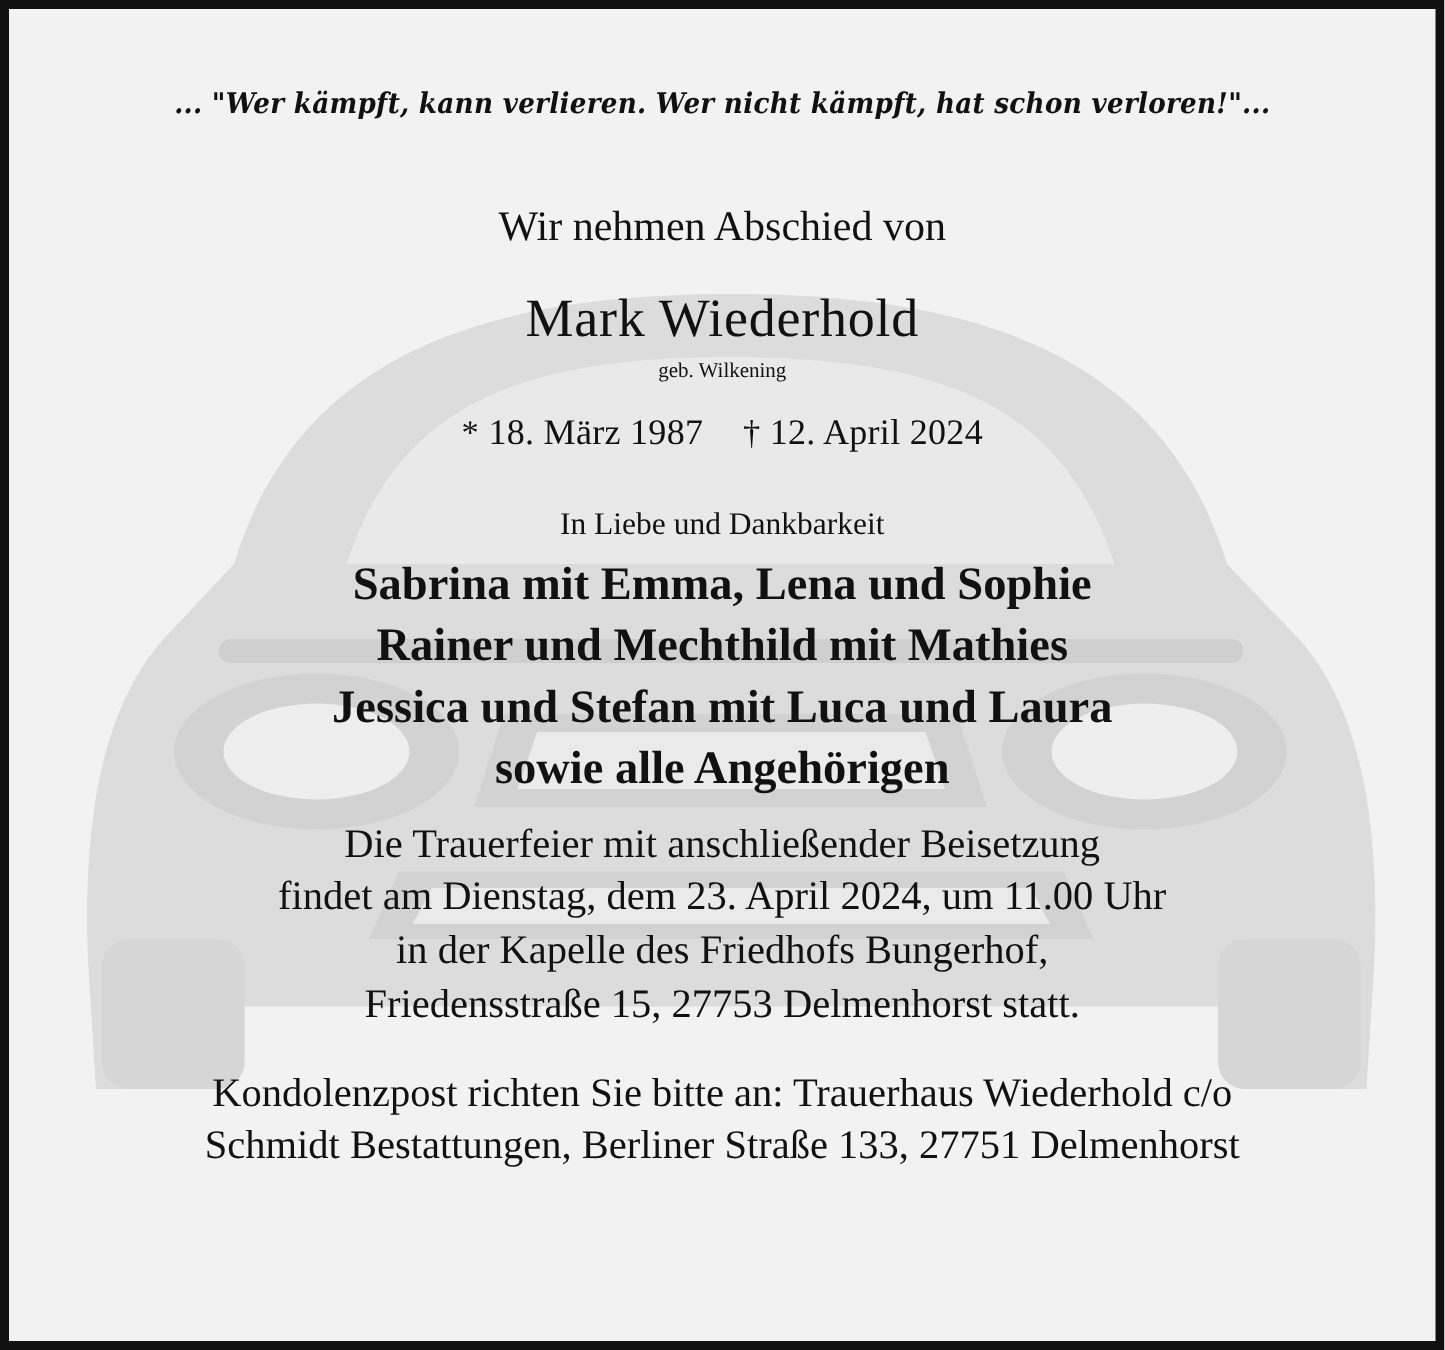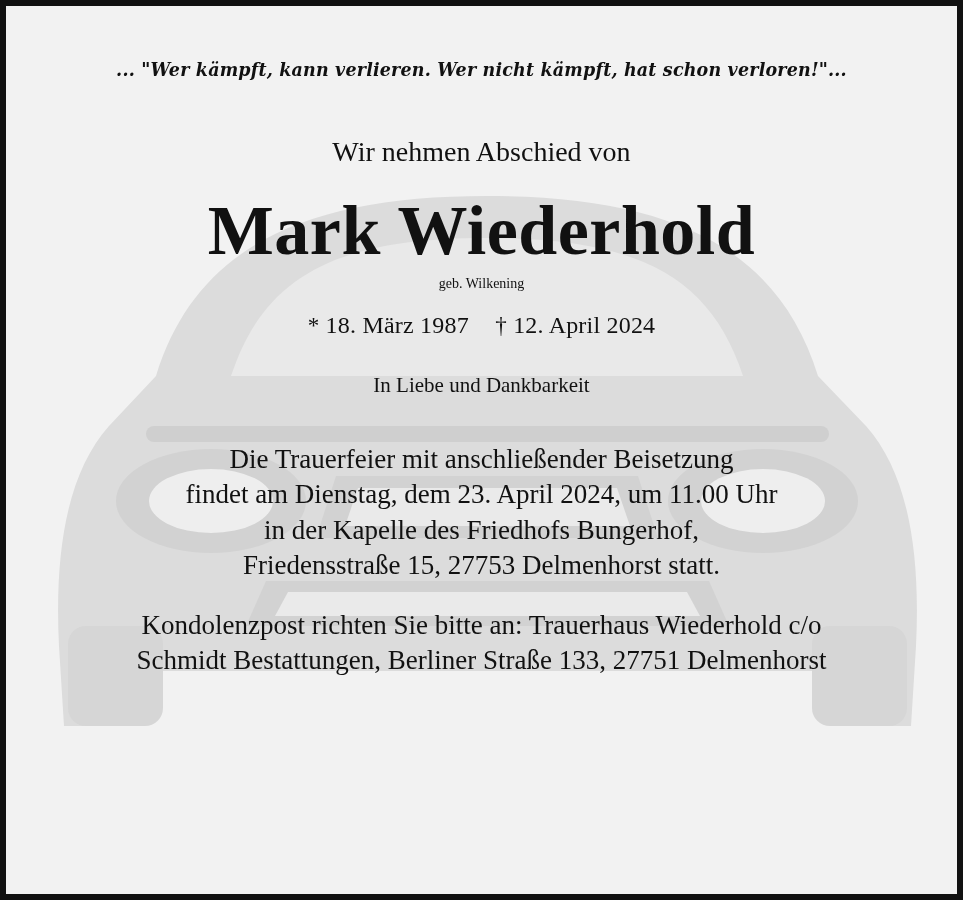--- a/index.html
+++ b/index.html
@@ -43,22 +43,22 @@
     font-size: 19px;
     letter-spacing: 0.2px;
     margin-top: 52px;
     transform: scaleX(0.92);
   }
   .intro {
     font-size: 28px;
     margin-top: 56px;
   }
   .name {
-    font-size: 70px;
-    font-weight: bold;
+    font-size: 36px;
+    font-weight: normal;
     letter-spacing: 0.5px;
     margin-top: 26px;
     line-height: 1.05;
   }
   .born-name {
     font-size: 14px;
     margin-top: 8px;
   }
   .dates {
     font-size: 24px;
@@ -78,21 +78,21 @@
   }
   .family {
     margin-top: 6px;
   }
   .family div {
     font-size: 31px;
     font-weight: bold;
     line-height: 1.33;
   }
   .ceremony {
-    margin-top: 44px;
+    margin-top: 12px;
     text-align: center;
   }
   .ceremony div {
     font-size: 27px;
     line-height: 1.32;
   }
   .memorial {
     margin-top: 28px;
   }
   .memorial div {
@@ -164,20 +164,26 @@
     <div class="dates">
       <span class="sym">*</span>
       <span>18. März 1987</span>
       <span class="gap"></span>
       <span class="sym">†</span>
       <span>12. April 2024</span>
     </div>
 
     <div class="love-line">In Liebe und Dankbarkeit</div>
 
+    <div class="family">
+      <div>Sabrina mit Emma, Lena und Sophie</div>
+      <div>Rainer und Mechthild mit Mathies</div>
+      <div>Jessica und Stefan mit Luca und Laura</div>
+      <div>sowie alle Angehörigen</div>
+    </div>
 
     <div class="ceremony">
       <div>Die Trauerfeier mit anschließender Beisetzung</div>
       <div>findet am Dienstag, dem 23. April 2024, um 11.00 Uhr</div>
       <div>in der Kapelle des Friedhofs Bungerhof,</div>
       <div>Friedensstraße 15, 27753 Delmenhorst statt.</div>
     </div>
 
 
     <div class="condolence">

